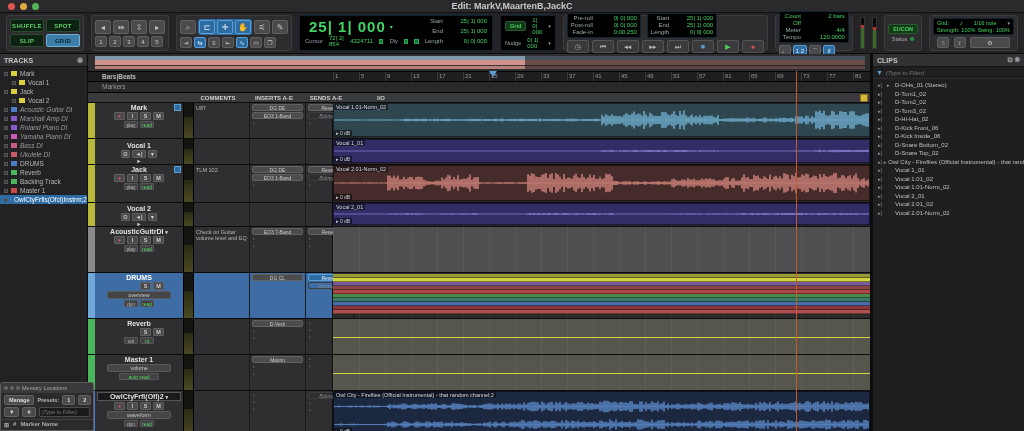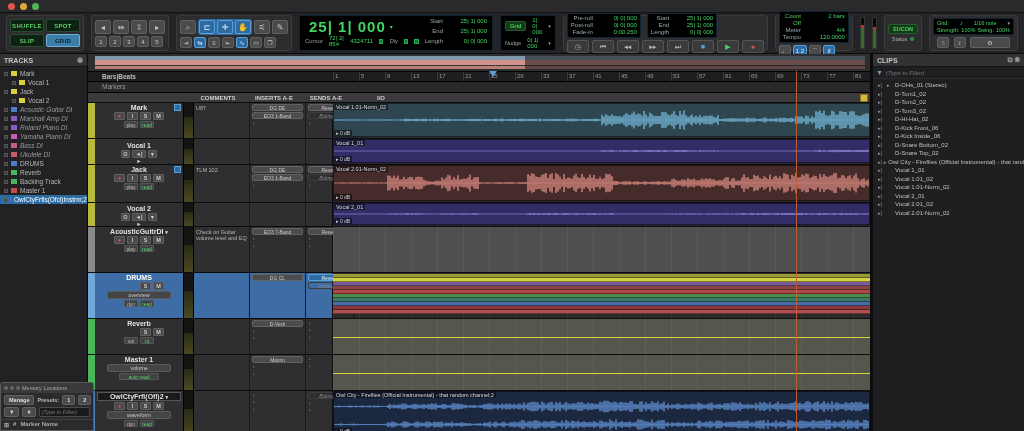--- a/index.html
+++ b/index.html
@@ -173,20 +173,21 @@
 </style>
 </head>
 <body>
 
 <div id="titlebar">
   <div class="lights">
     <span class="light l-red"></span>
     <span class="light l-yel"></span>
     <span class="light l-grn"></span>
   </div>
+  <div id="win-title">Edit: MarkV,MaartenB,JackC</div>
 </div>
 
 <div id="toolbar">
 
   <div class="tgroup">
     <div class="trow">
       <div class="modebtn">SHUFFLE</div>
       <div class="modebtn">SPOT</div>
     </div>
     <div class="trow">

